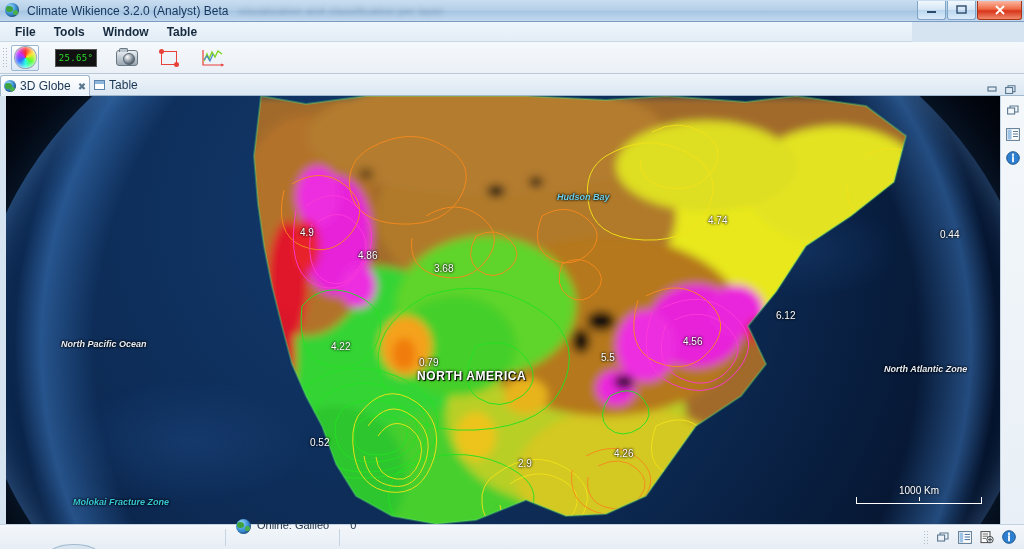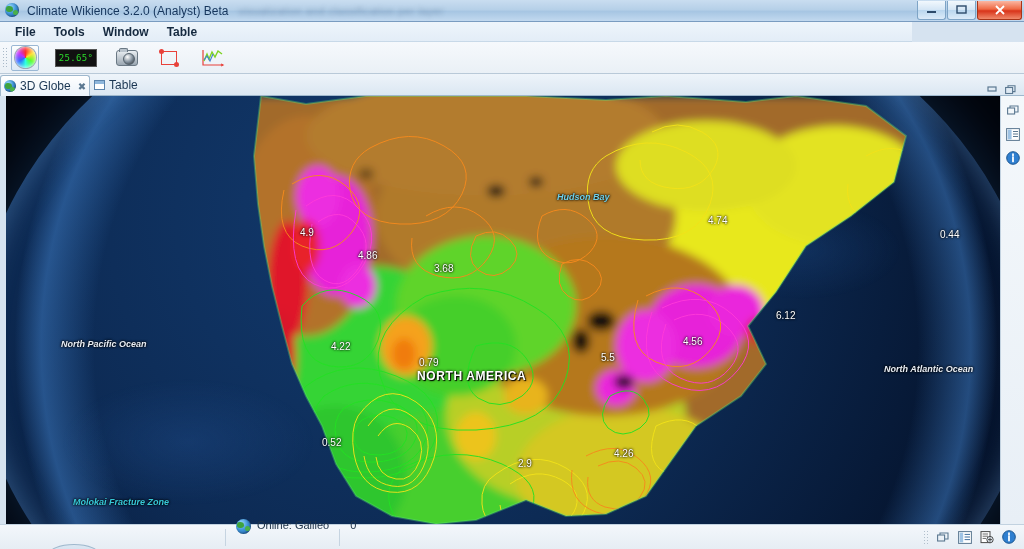--- a/index.html
+++ b/index.html
@@ -438,45 +438,49 @@
       </g>
 
       <path d="M255,0 L300,8 L360,0 L520,0 L600,4 L660,0 L740,6 L790,0 L860,10 L900,40 L888,86
                L845,120 L800,150 L770,196 L742,230 L760,268 L735,300 L690,330 L660,372 L640,400
                L600,418 L560,420 L520,404 L470,424 L430,428 L386,420 L350,400 L330,368 L316,330
                L300,300 L286,268 L276,230 L266,190 L258,150 L252,108 L248,60 Z" fill="none" stroke="rgba(90,230,120,0.35)" stroke-width="2"></path>
     </svg>
 
     <div>
       <div class="label ocean" style="left:55px;  top:243px">North Pacific Ocean</div>
-      <div class="label ocean" style="left:878px; top:268px">North Atlantic Ocean</div>
+      <div class="label ocean" style="left:878px; top:268px">North Atlantic Zone</div>
       <div class="label bay" style="left:543px; top:96px">Hudson Bay</div>
 
       <div class="label feature" style="left:67px;  top:401px">Molokai Fracture Zone</div>
 
       <div class="label continent" style="left:411px; top:273px">NORTH AMERICA</div>
     </div>
 
     <div>
       <div class="clabel" style="left:294px; top:131px">4.9</div>
       <div class="clabel" style="left:352px; top:154px">4.86</div>
       <div class="clabel" style="left:428px; top:167px">3.68</div>
       <div class="clabel" style="left:702px; top:119px">4.74</div>
       <div class="clabel" style="left:934px; top:133px">0.44</div>
       <div class="clabel" style="left:770px; top:214px">6.12</div>
       <div class="clabel" style="left:677px; top:240px">4.56</div>
       <div class="clabel" style="left:595px; top:256px">5.5</div>
       <div class="clabel" style="left:325px; top:245px">4.22</div>
       <div class="clabel" style="left:413px; top:261px">0.79</div>
-      <div class="clabel" style="left:316px; top:341px">0.52</div>
+      <div class="clabel" style="left:304px; top:341px">0.52</div>
       <div class="clabel" style="left:512px; top:362px">2.9</div>
       <div class="clabel" style="left:608px; top:352px">4.26</div>
 
     </div>
 
+    <div class="scalebar">
+      <div class="txt">1000 Km</div>
+      <div class="bar"></div>
+    </div>
   </div>
 
   <div class="statusbar">
     <div class="sb-cell" style="width:225px; position:relative">
       <div class="sb-progress-arc"></div>
     </div>
     <div class="sb-sep"></div>
     <div class="sb-cell">
       <span class="sb-globe">
         <span class="globe-glyph" style="width:15px;height:15px;display:block"></span>

